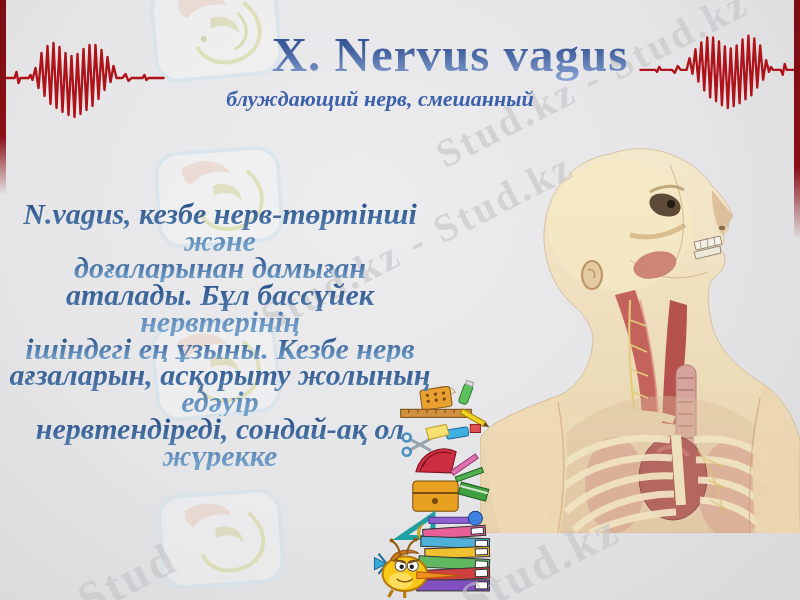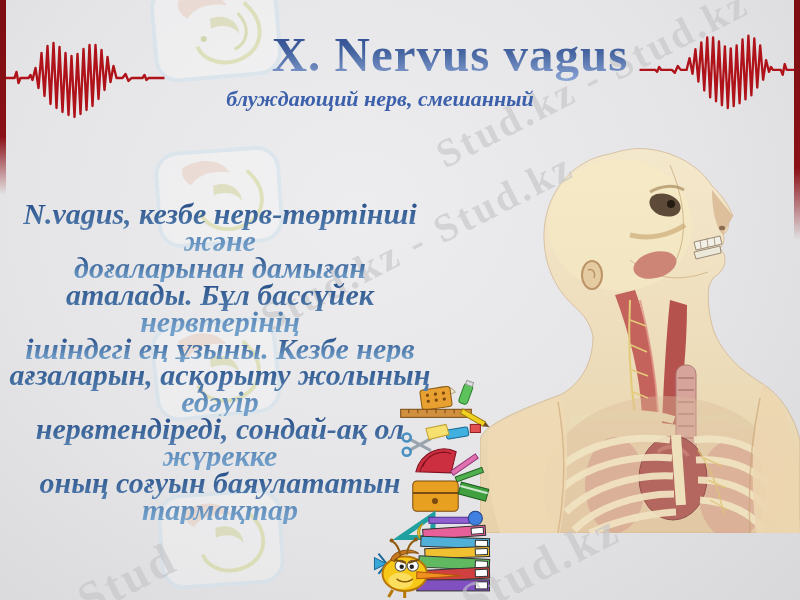--- a/index.html
+++ b/index.html
@@ -257,16 +257,15 @@
   <div class="abs z6" id="title">X. Nervus vagus</div>
   <div class="abs z6" id="subtitle">блуждающий нерв, смешанный</div>
 
   <div class="abs z6" id="body-text">
     <div class="body-line">N.vagus, кезбе нерв-төртінші және</div>
     <div class="body-line">доғаларынан дамыған</div>
     <div class="body-line">аталады. Бұл бассүйек нервтерінің</div>
     <div class="body-line">ішіндегі ең ұзыны. Кезбе нерв</div>
     <div class="body-line">ағзаларын, асқорыту жолының едәуір</div>
     <div class="body-line">нервтендіреді, сондай-ақ ол жүрекке</div>
-    <div class="body-line">оның соғуын баяулататын тармақтар</div>
   </div>
 
 </div>
 
 </body></html>

